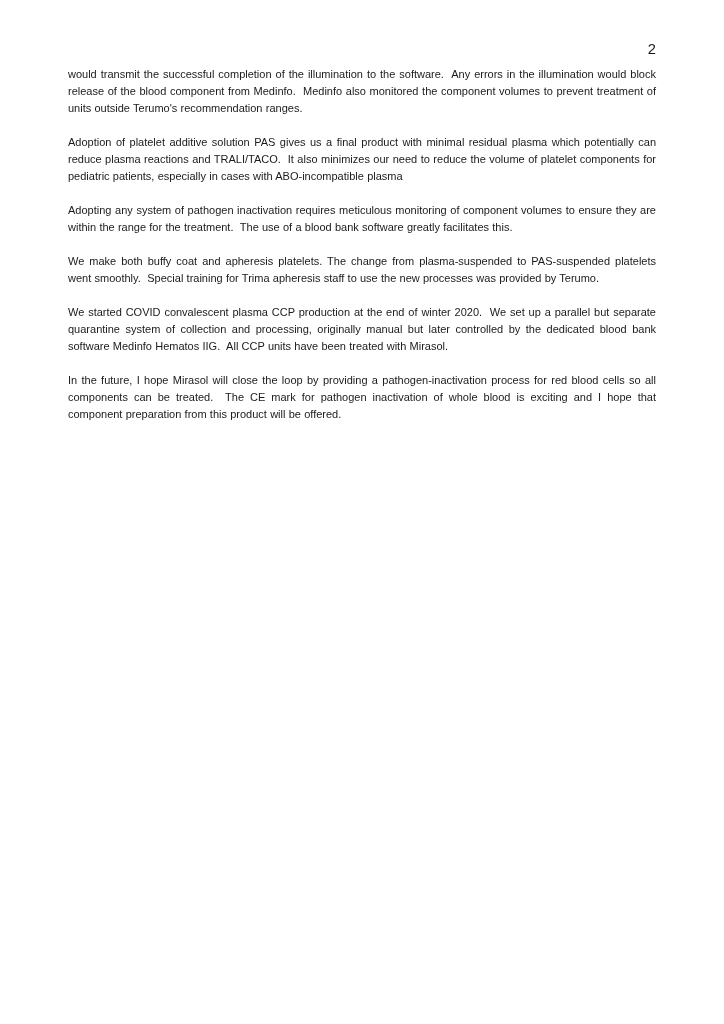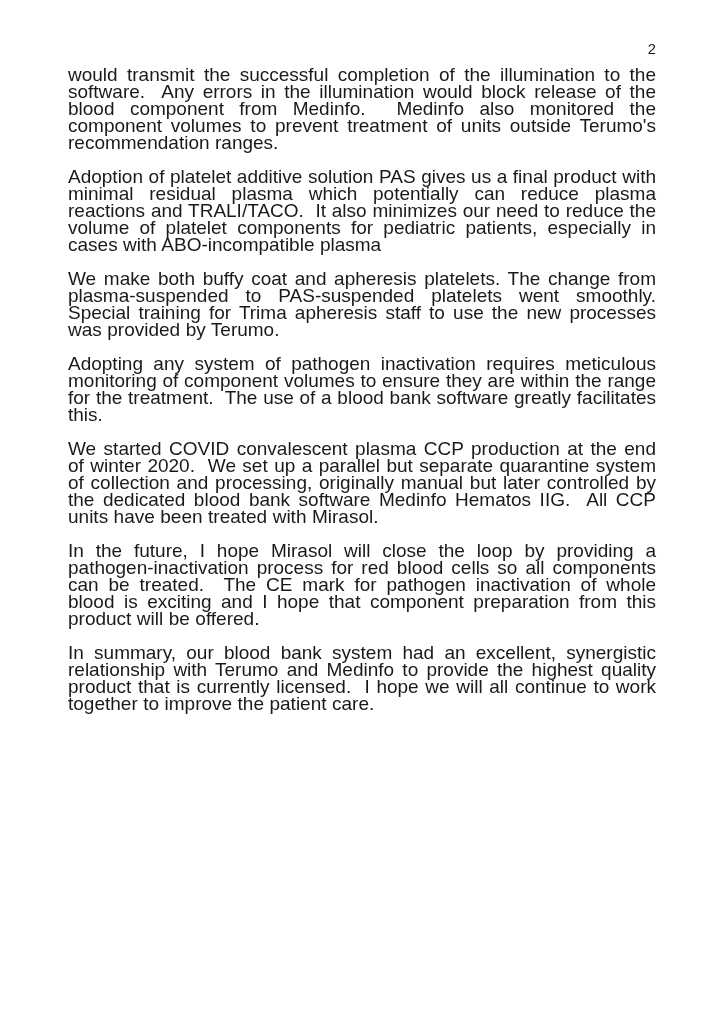--- a/index.html
+++ b/index.html
@@ -22,43 +22,42 @@
     top: 41px;
     width: 588px;
   }
   .page-number {
     text-align: right;
     font-size: 14.7px;
     line-height: 17px;
     margin: 0 0 8px 0;
   }
   .doc-paragraph {
-    font-size: 19px;
+    font-size: 11px;
     line-height: 17px;
     text-align: justify;
     white-space: pre-wrap;
     margin: 0 0 17px 0;
     word-spacing: 0.2px;
   }
 </style>
 </head>
 <body>
 
 <div class="page">
   <div class="content">
     <div class="page-number">2</div>
 
     <p class="doc-paragraph">would transmit the successful completion of the illumination to the software.  Any errors in the illumination would block release of the blood component from Medinfo.  Medinfo also monitored the component volumes to prevent treatment of units outside Terumo's recommendation ranges.</p>
 
     <p class="doc-paragraph">Adoption of platelet additive solution PAS gives us a final product with minimal residual plasma which potentially can reduce plasma reactions and TRALI/TACO.  It also minimizes our need to reduce the volume of platelet components for pediatric patients, especially in cases with ABO-incompatible plasma</p>
 
+    <p class="doc-paragraph">Adopting any system of pathogen inactivation requires meticulous monitoring of component volumes to ensure they are within the range for the treatment.  The use of a blood bank software greatly facilitates this.</p>
+
     <p class="doc-paragraph">We make both buffy coat and apheresis platelets. The change from plasma-suspended to PAS-suspended platelets went smoothly.  Special training for Trima apheresis staff to use the new processes was provided by Terumo.</p>
-
-    <p class="doc-paragraph">Adopting any system of pathogen inactivation requires meticulous monitoring of component volumes to ensure they are within the range for the treatment.  The use of a blood bank software greatly facilitates this.</p>
 
 
     <p class="doc-paragraph">We started COVID convalescent plasma CCP production at the end of winter 2020.  We set up a parallel but separate quarantine system of collection and processing, originally manual but later controlled by the dedicated blood bank software Medinfo Hematos IIG.  All CCP units have been treated with Mirasol.</p>
 
     <p class="doc-paragraph">In the future, I hope Mirasol will close the loop by providing a pathogen-inactivation process for red blood cells so all components can be treated.  The CE mark for pathogen inactivation of whole blood is exciting and I hope that component preparation from this product will be offered.</p>
 
-    <p class="doc-paragraph">In summary, our blood bank system had an excellent, synergistic relationship with Terumo and Medinfo to provide the highest quality product that is currently licensed.  I hope we will all continue to work together to improve the patient care.</p>
   </div>
 </div>
 
 </body></html>

